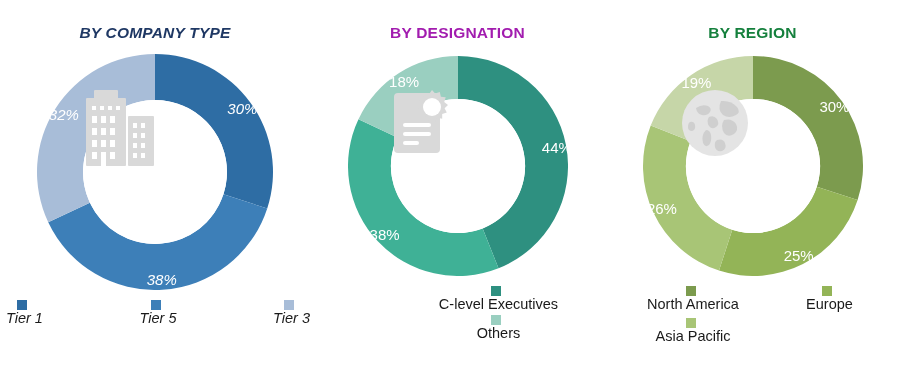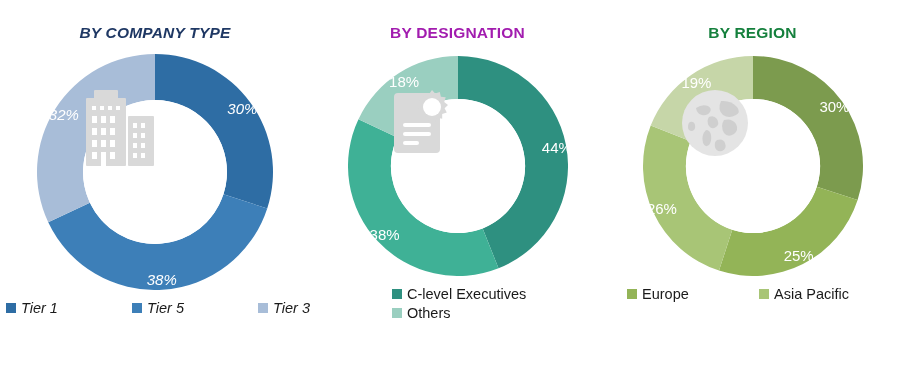--- a/index.html
+++ b/index.html
@@ -65,21 +65,21 @@
     pointer-events: none;
   }
 
   .legend {
     margin-top: 10px;
     font-size: 14.5px;
     color: #1a1a1a;
   }
   .legend-item {
     display: flex;
-    flex-direction: row;
+    flex-direction: column;
     align-items: center;
     white-space: nowrap;
   }
   .swatch {
     width: 10px;
     height: 10px;
     margin-right: 5px;
     flex: 0 0 auto;
   }
 
@@ -231,20 +231,24 @@
           <circle cx="110" cy="110" r="67.1" fill="#ffffff"></circle>
           <text x="191.42756048383845" y="50.83941435676258" class="slice-label">30%</text>
           <text x="155.69414379878538" y="199.6798066595592" class="slice-label">25%</text>
           <text x="18.929157169295138" y="152.85468569602455" class="slice-label">26%</text>
           <text x="53.426308019183026" y="26.754340199265386" class="slice-label">19%</text>
         </svg>
       </div>
 
     <div class="legend legend-region">
       <div class="legend-item">
+        <span class="swatch" style="background:#7c9b4e"></span>
+        <span>North America</span>
+      </div>
+      <div class="legend-item">
         <span class="swatch" style="background:#93b457"></span>
         <span>Europe</span>
       </div>
       <div class="legend-item">
         <span class="swatch" style="background:#a8c576"></span>
         <span>Asia Pacific</span>
       </div>
     </div>
 
     <div class="center-icon" style="left:110px;top:125px;">

